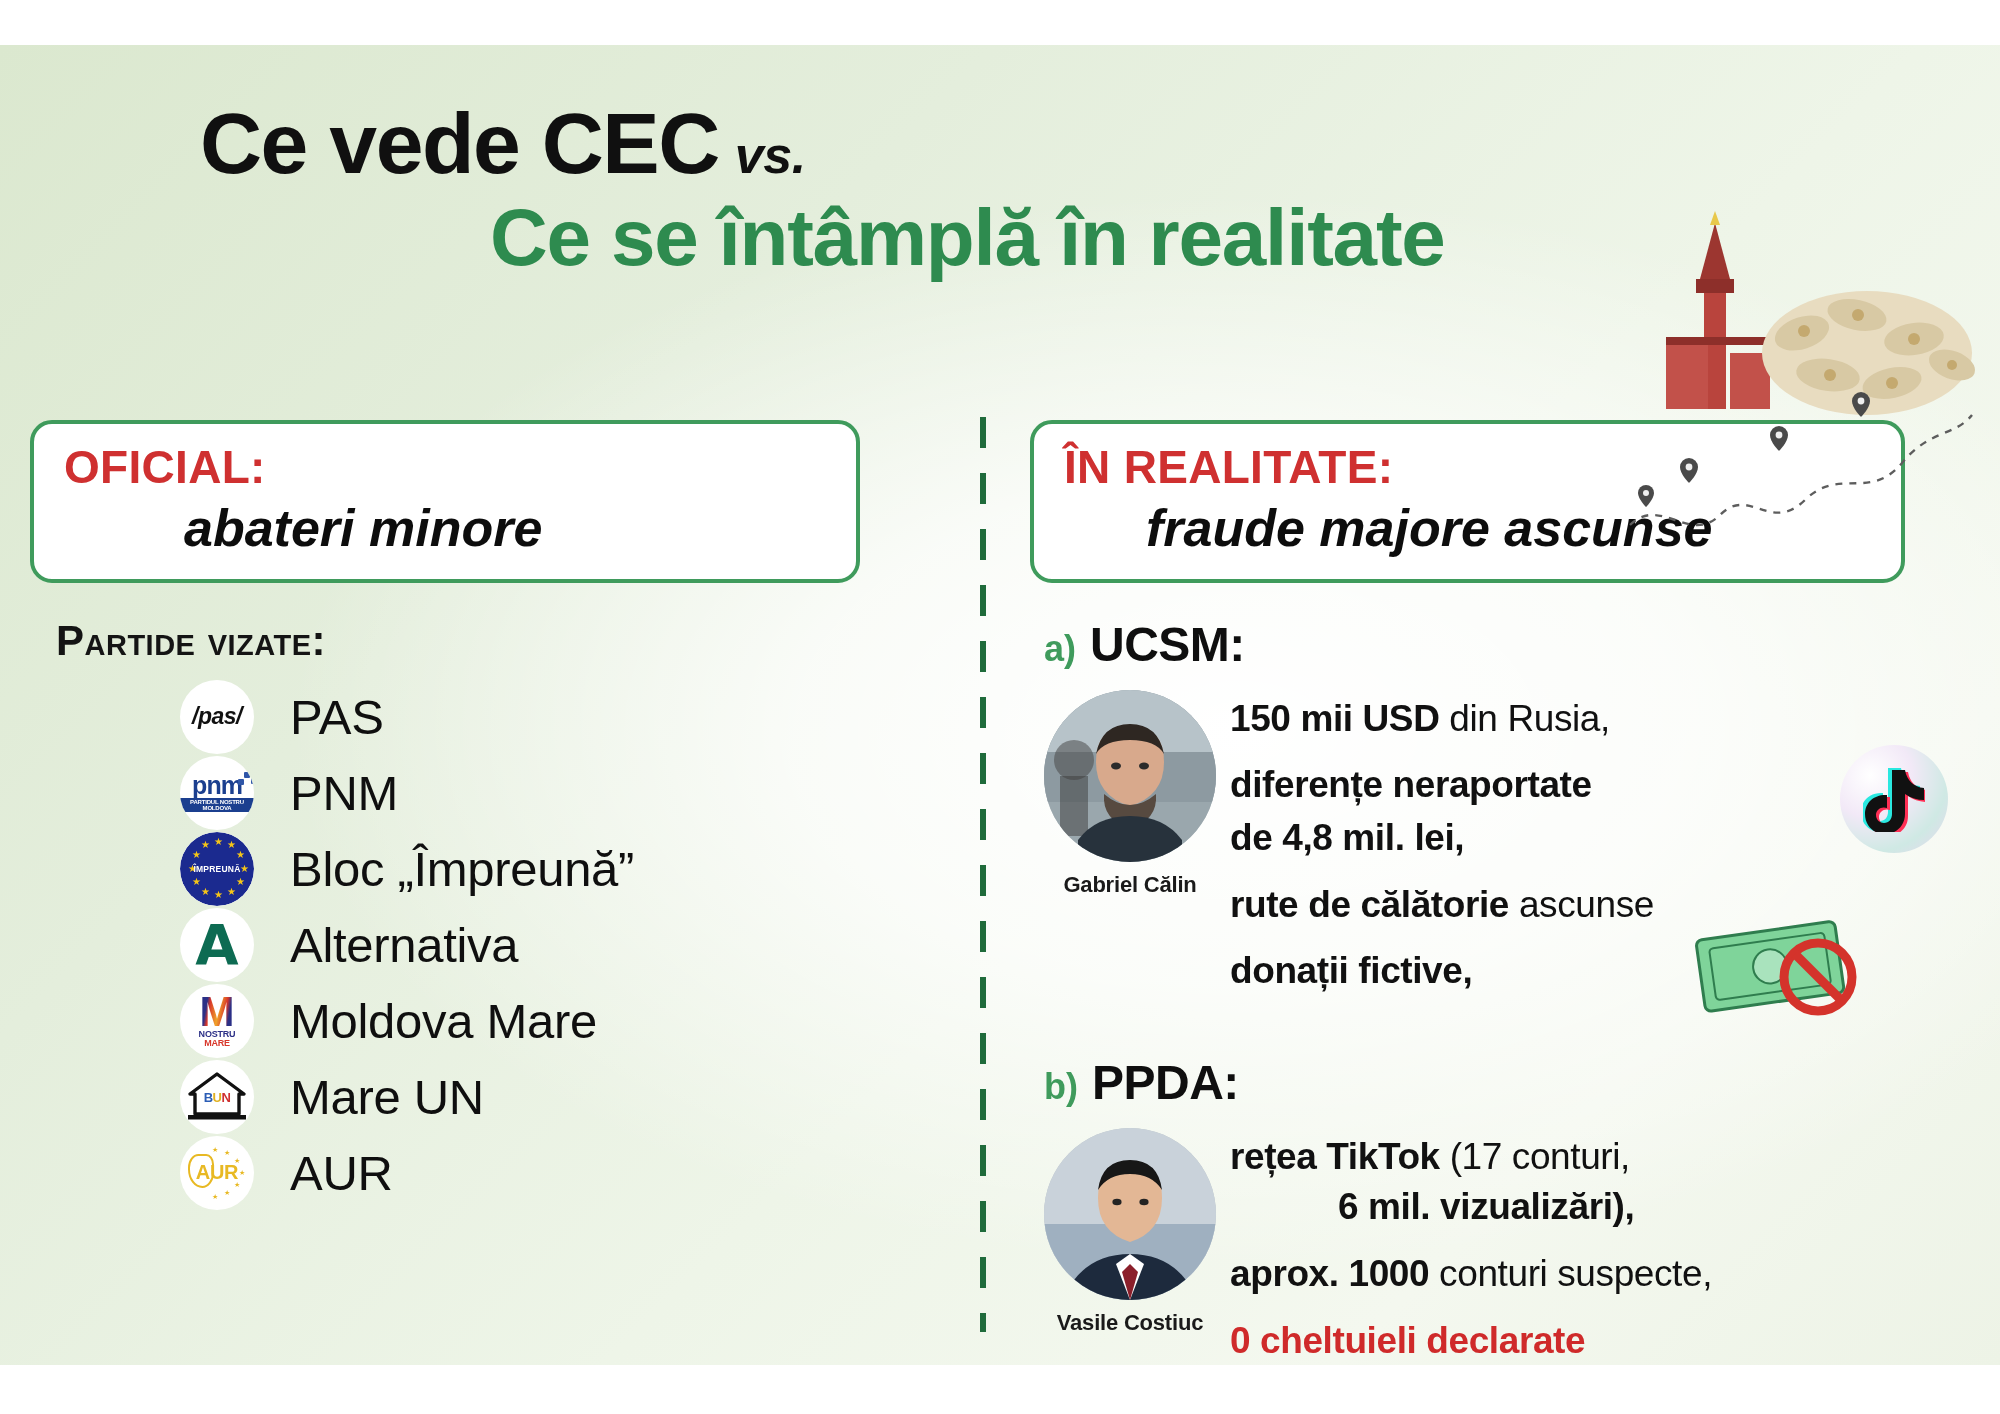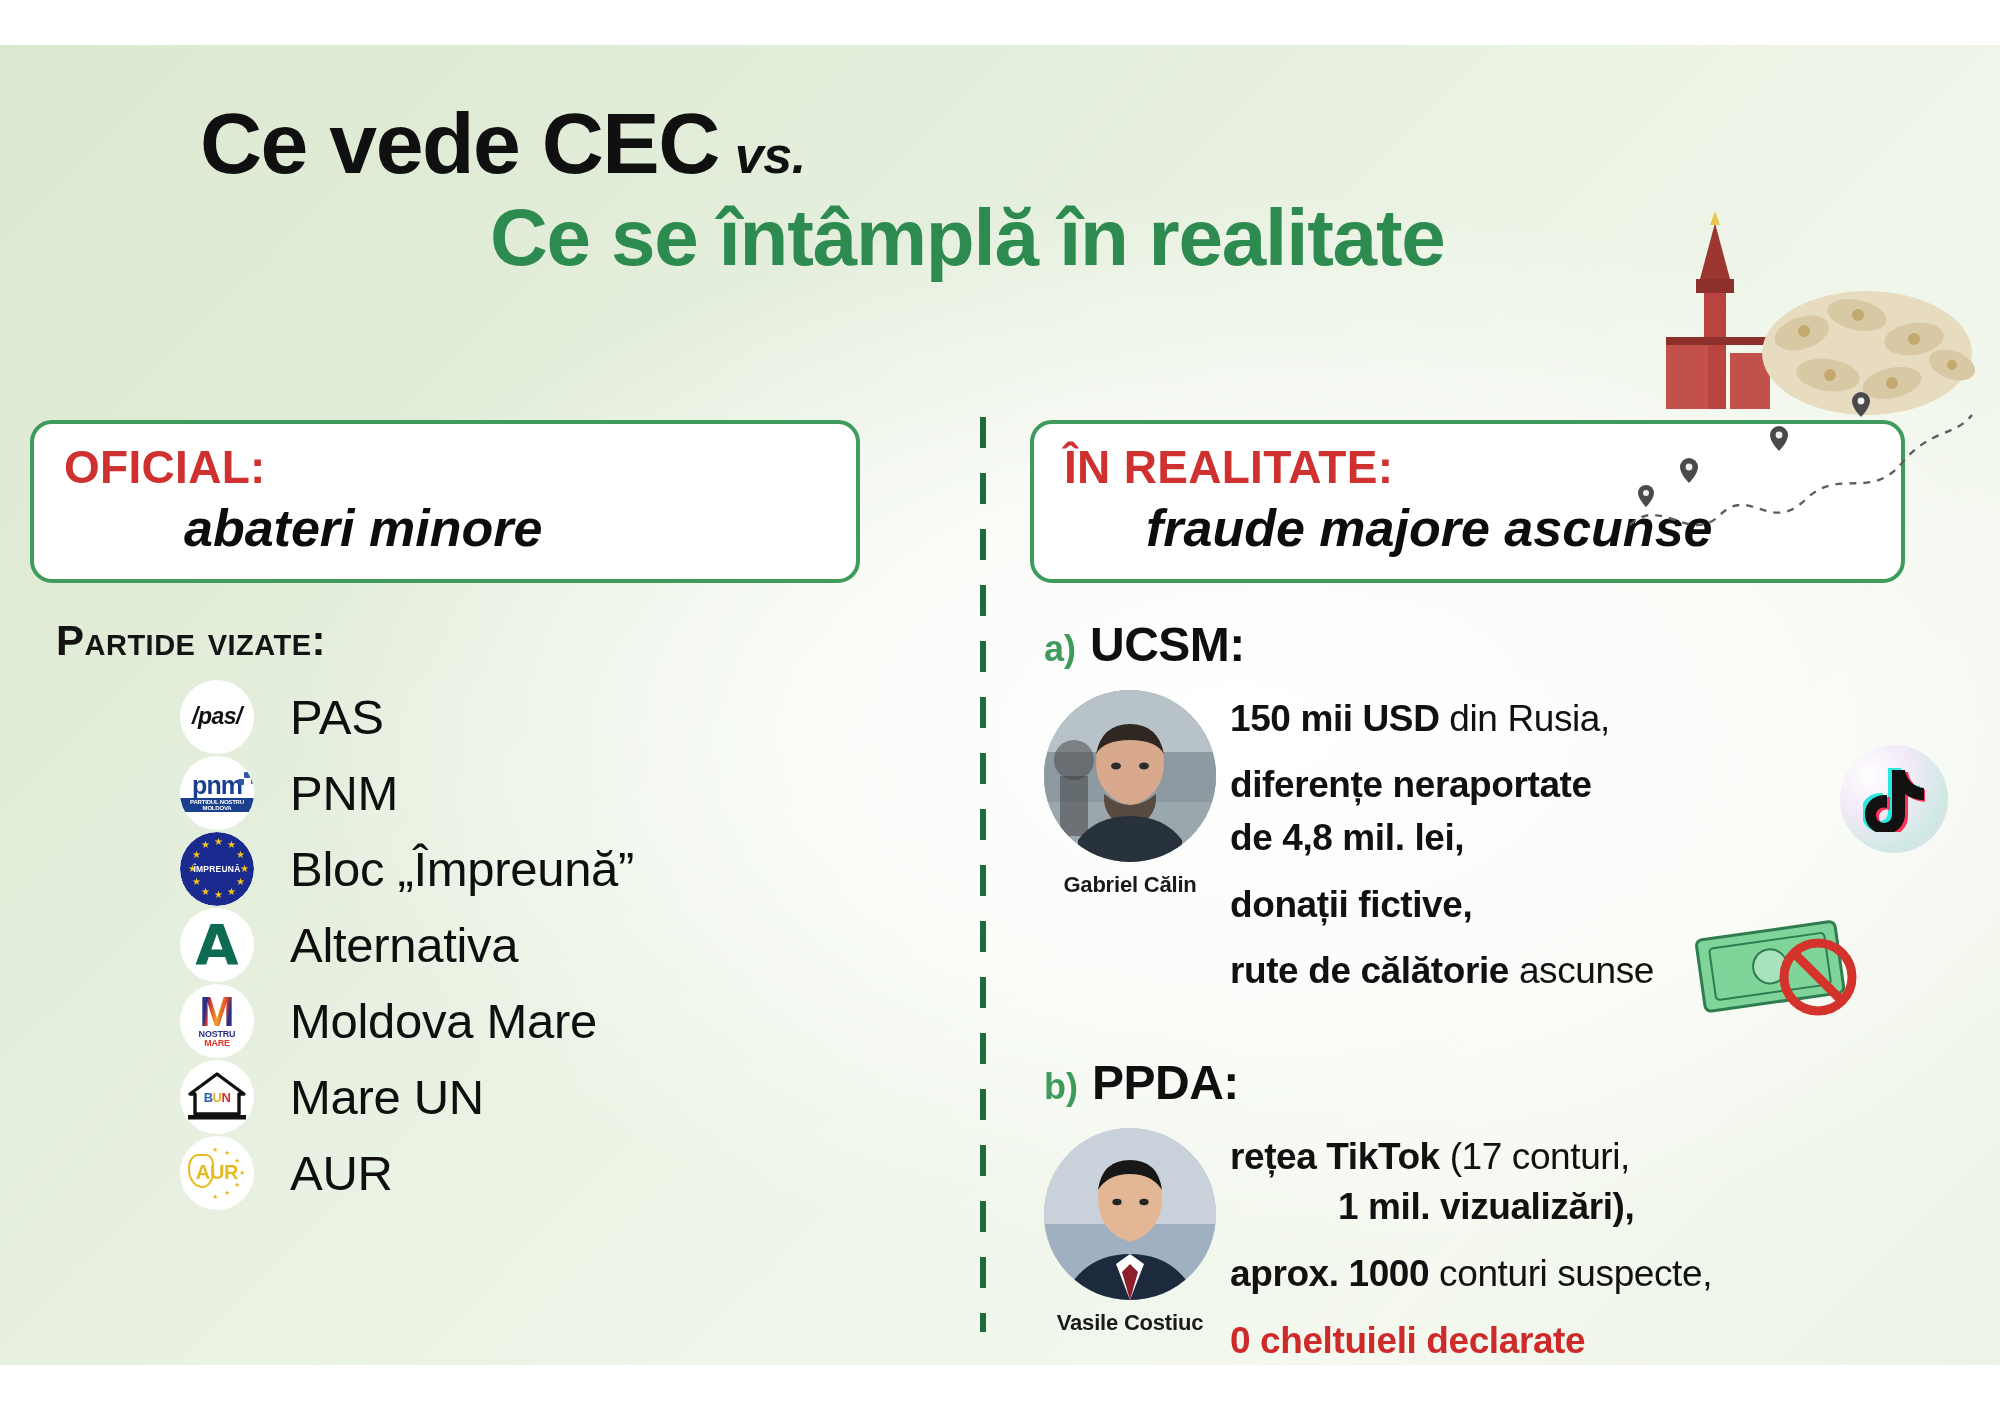--- a/index.html
+++ b/index.html
@@ -407,24 +407,24 @@
             <div class="fact">
               <b>150 mii USD</b><span class="light"> din Rusia,</span>
             </div>
             <div class="fact" style="margin-bottom:6px;">
               <b>diferențe neraportate</b>
             </div>
             <div class="fact">
               <b>de 4,8 mil. lei,</b>
             </div>
             <div class="fact">
+              <b>rute de călătorie</b><span class="light"> ascunse</span>
+            </div>
+            <div class="fact">
               <b>donații fictive,</b>
-            </div>
-            <div class="fact">
-              <b>rute de călătorie</b><span class="light"> ascunse</span>
             </div>
           </div>
         </div>
       </div>
 
       <div class="item" style="margin-top:40px;">
         <div class="item-title">
           <span class="item-marker">b)</span>
           <span class="item-label">PPDA:</span>
         </div>
@@ -443,21 +443,21 @@
                 <path d="M86 136 l-8 8 l8 28 l8 -28Z" fill="#8b1f2b"></path>
               </svg>
             </div>
             <div class="person-name">Vasile Costiuc</div>
           </div>
           <div class="facts">
             <div class="fact" style="margin-bottom:4px;">
               <b>rețea TikTok</b><span class="light"> (17 conturi,</span>
             </div>
             <div class="fact fact-indent">
-              <b>1 mil. vizualizări),</b>
+              <b>6 mil. vizualizări),</b>
             </div>
             <div class="fact">
               <b>aprox. 1000</b><span class="light"> conturi suspecte,</span>
             </div>
             <div class="fact fact-red">0 cheltuieli declarate</div>
           </div>
         </div>
       </div>
     </div>
 

